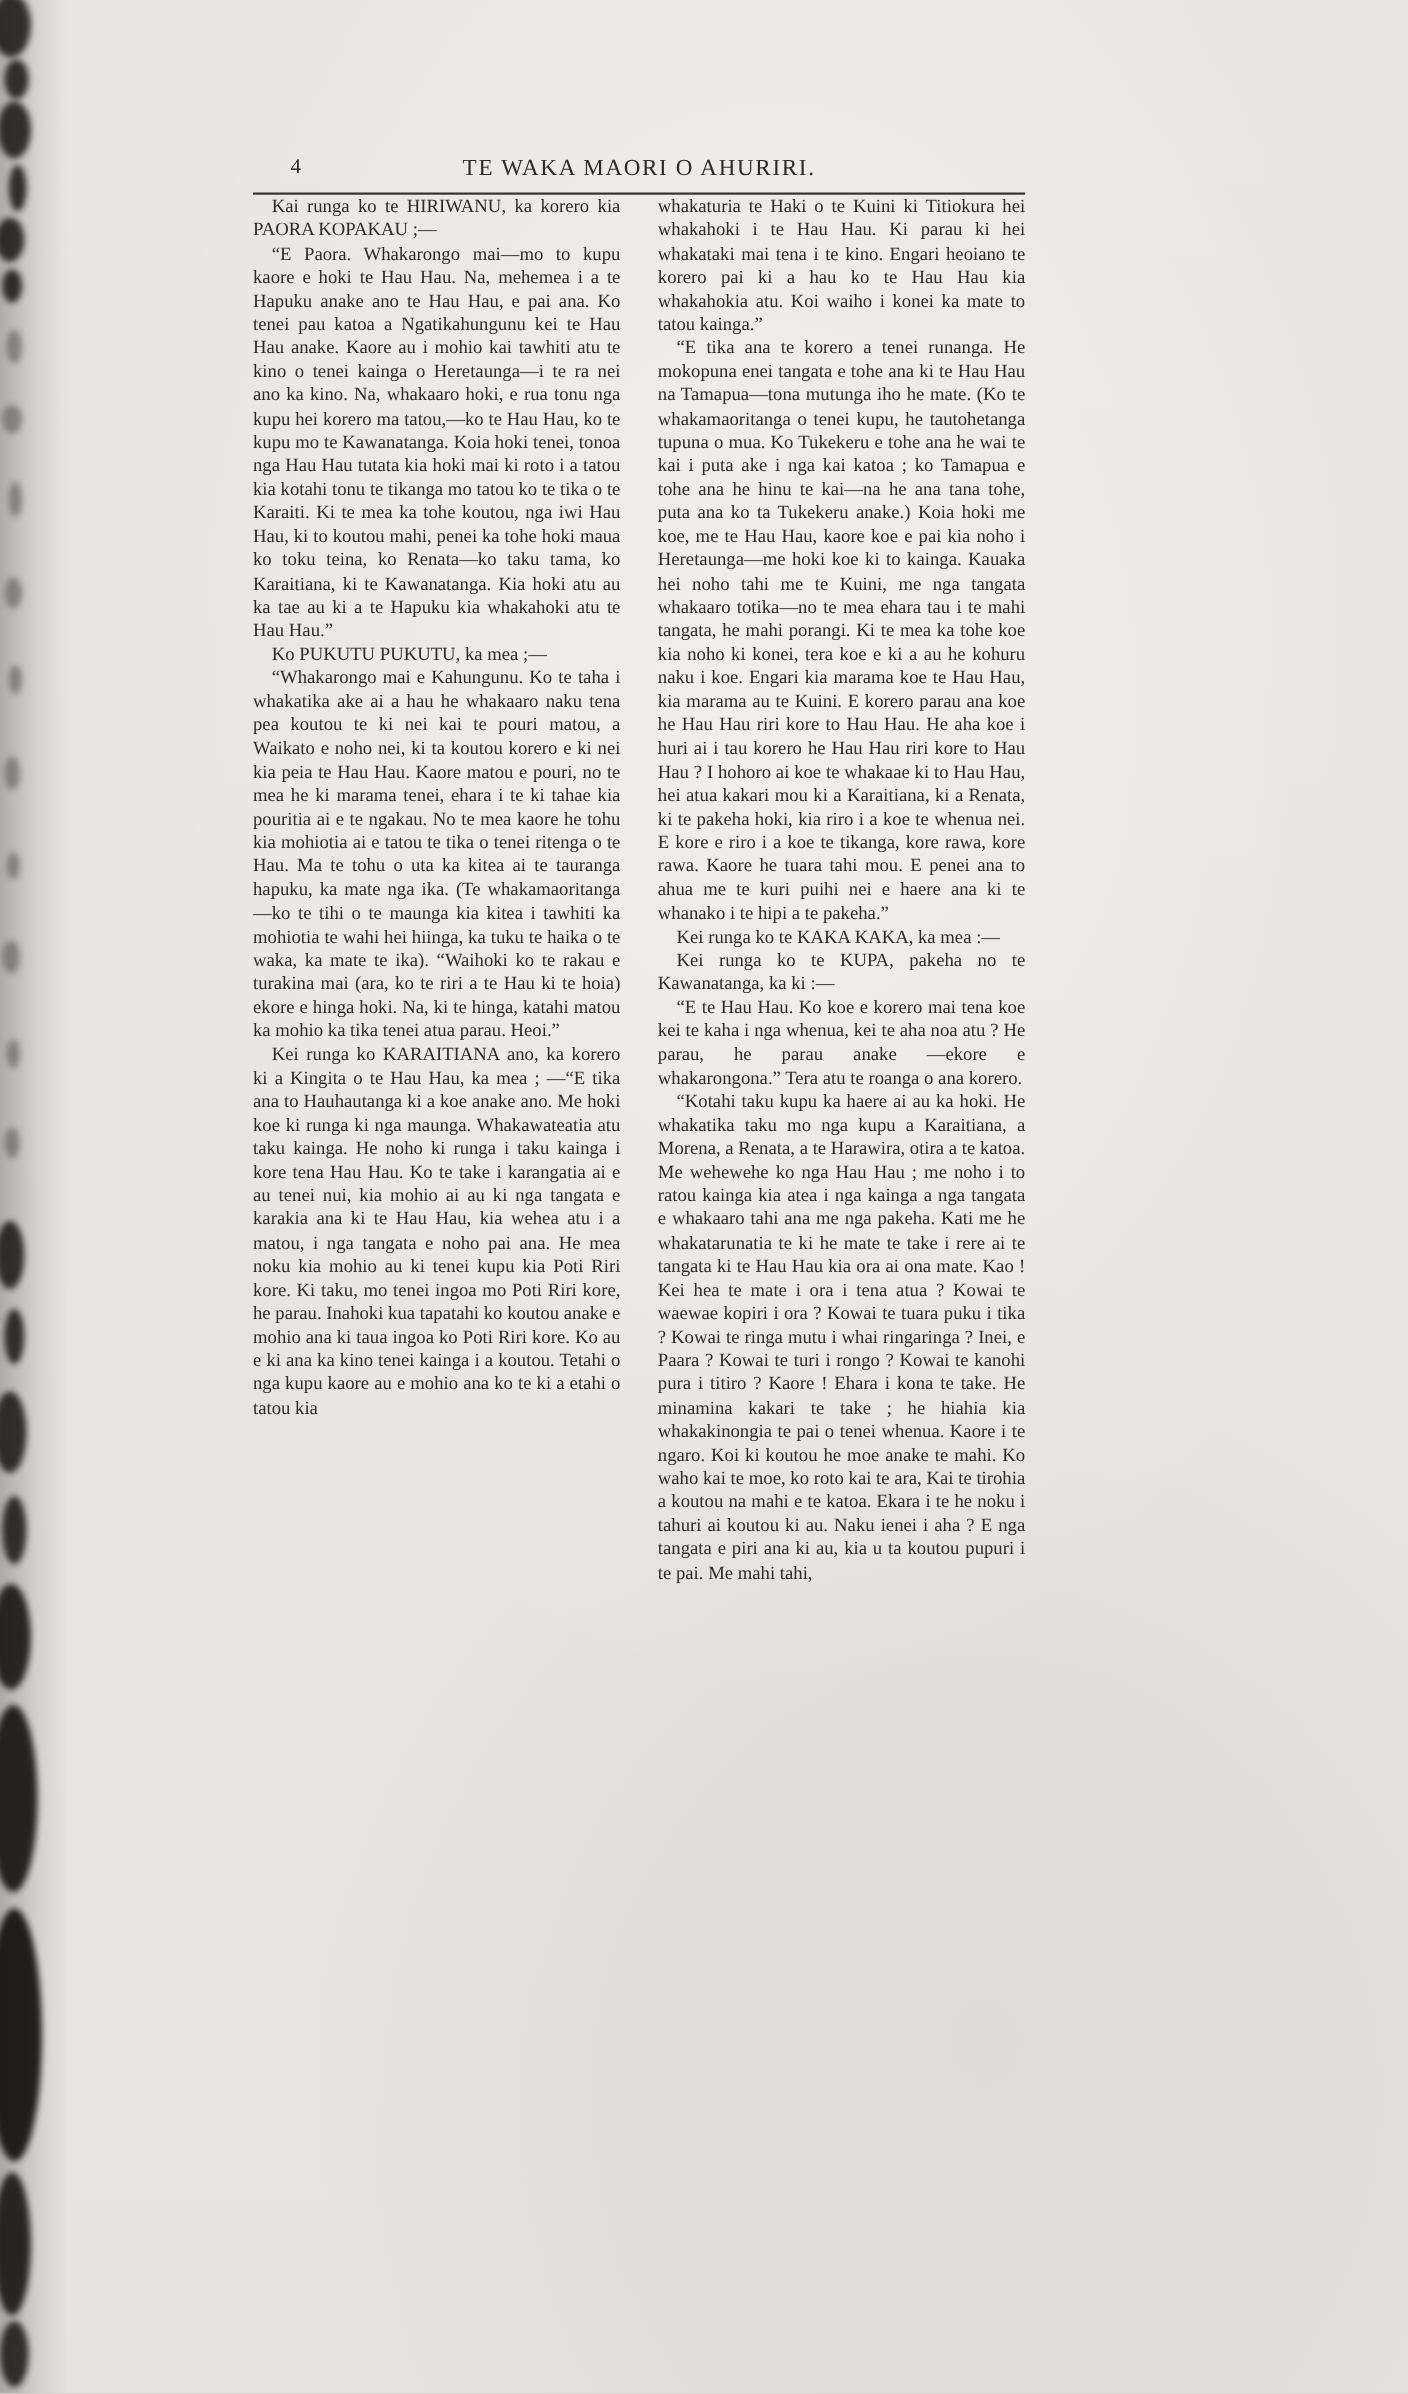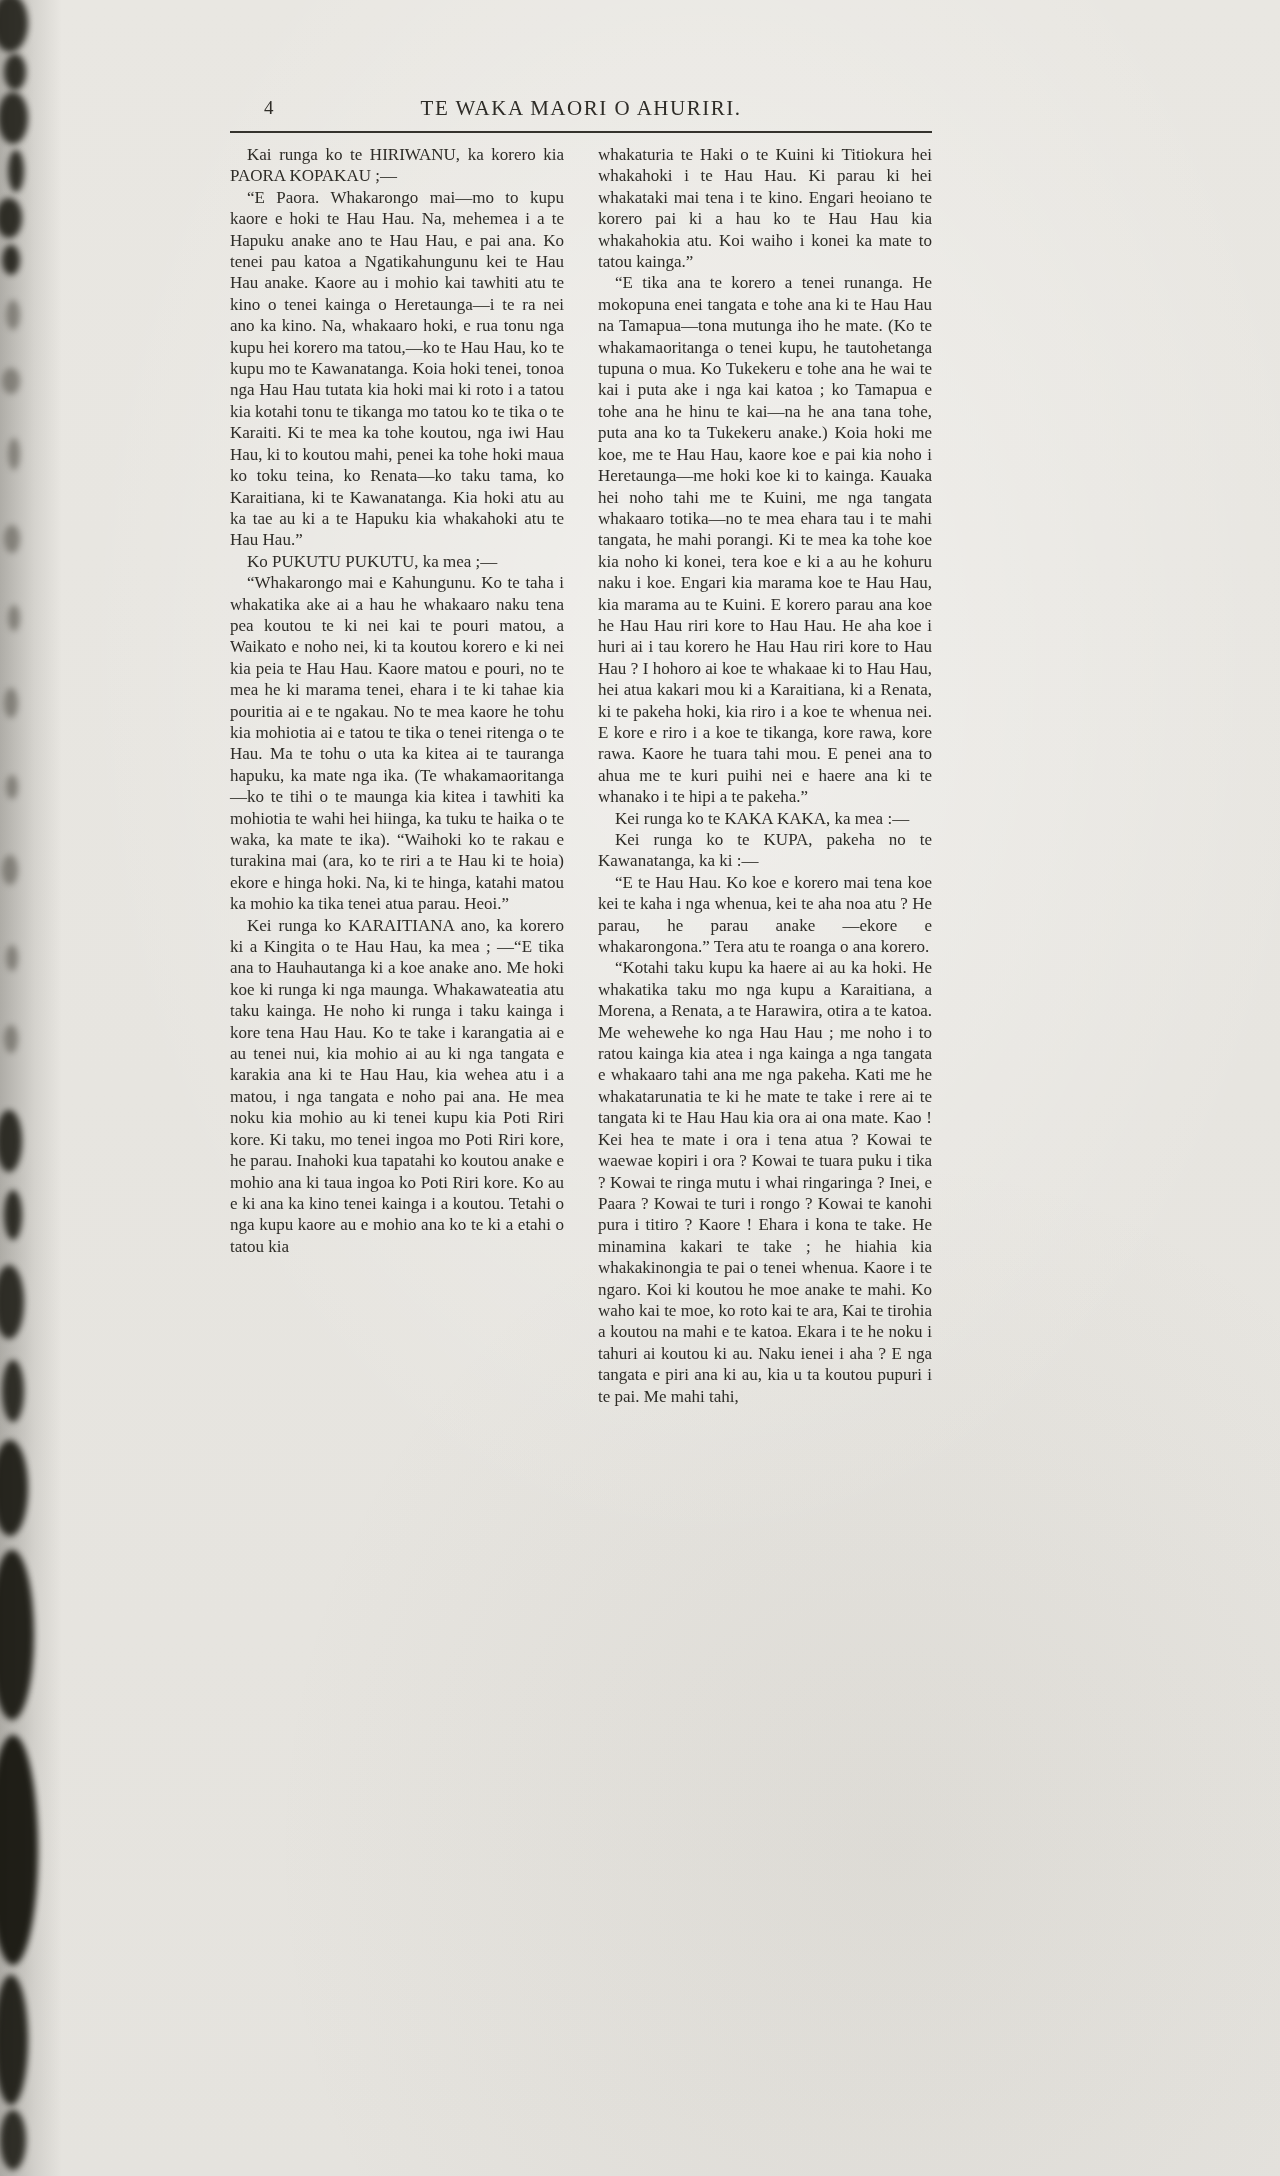--- a/index.html
+++ b/index.html
@@ -49,30 +49,30 @@
   .header { position: relative; height: 26px; }
   .pageno {
     position: absolute; left: 34px; top: 1px;
     font-size: 19px;
   }
   .title {
     text-align: center;
     font-size: 21px;
     letter-spacing: 1.5px;
     white-space: nowrap;
+    margin-top: 44px;
   }
   .rule {
     height: 2px;
     background: #35332d;
     margin-top: 9px;
   }
   .cols {
     display: flex;
     gap: 34px;
-    margin-top: 11px;
   }
   .col {
     width: 334px;
     text-align: justify;
     font-size: 17px;
     line-height: 21.4px;
   }
   p.para { margin: 0; text-indent: 17px; }
   p.para.noindent { text-indent: 0; }
 </style>

